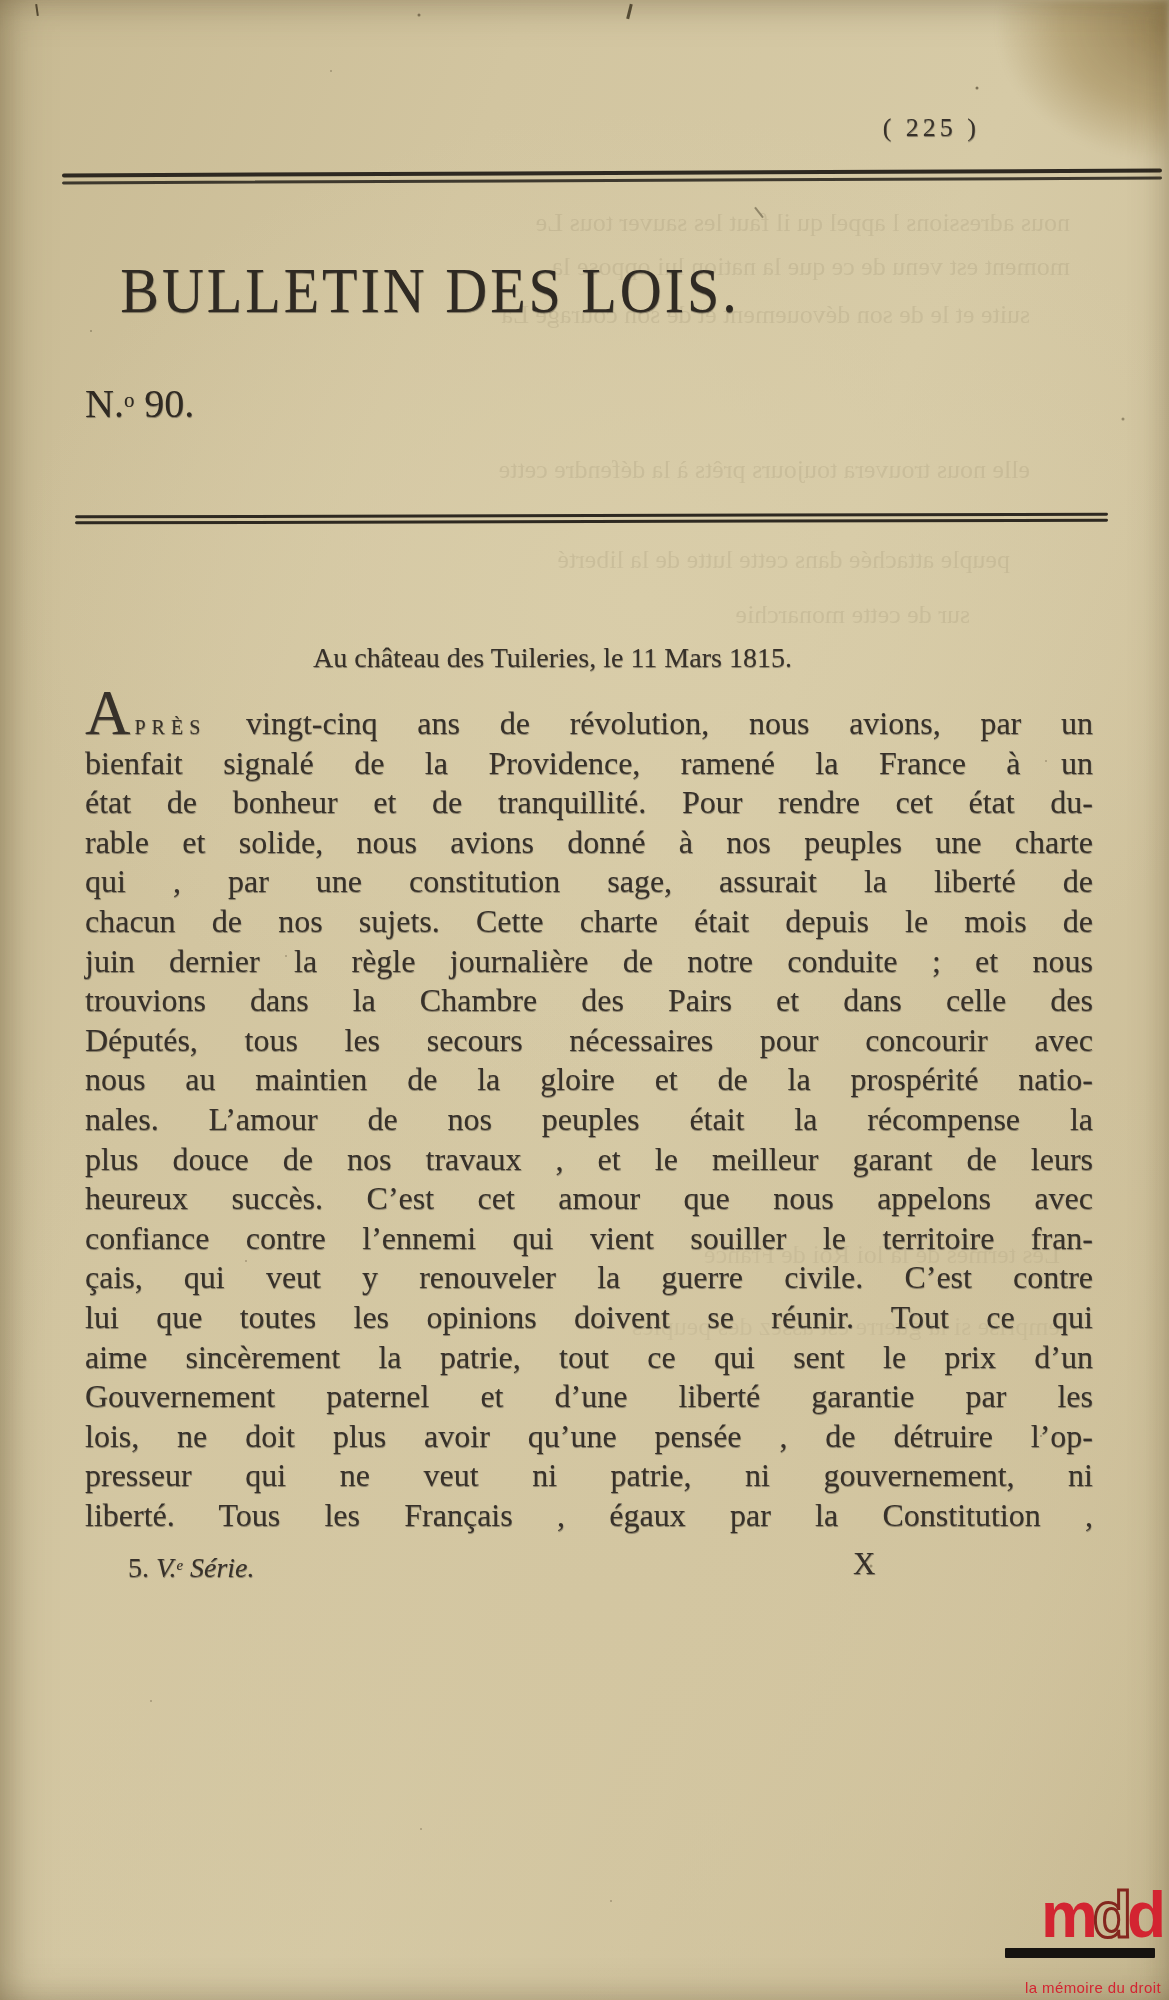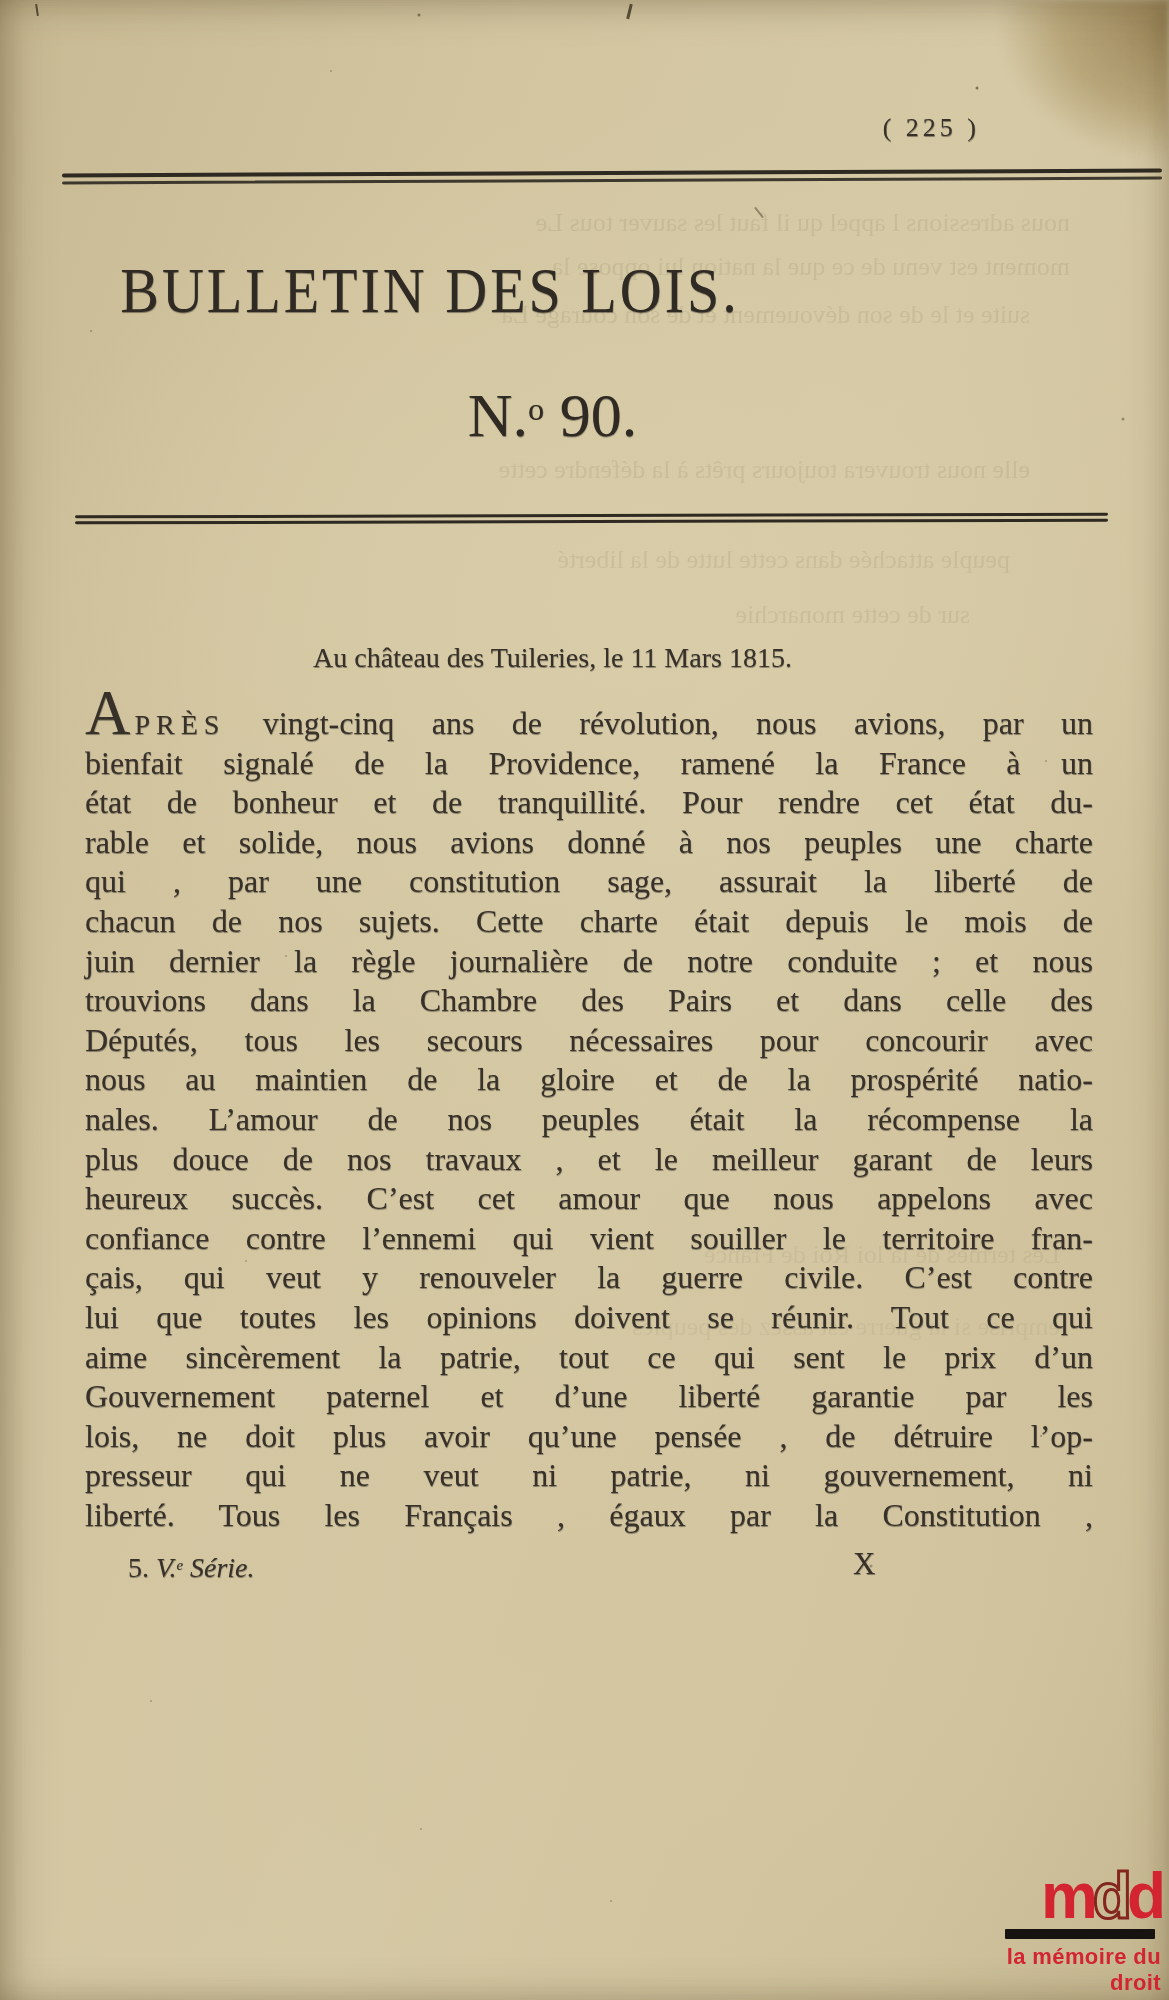--- a/index.html
+++ b/index.html
@@ -46,43 +46,43 @@
   .rule .rl{background:#2e2921;border-radius:2px;}
   .rule .a{height:4px;}
   .rule .gap{height:4px;}
   .rule .b{height:3px;opacity:.9;}
   .rule2{left:75px;top:514px;width:1033px;transform:rotate(-.15deg);}
   .rule2 .a{height:3px;}
   .rule2 .gap{height:3px;}
 
   .masthead{left:75px;top:254px;width:710px;text-align:center;
     font-size:58px;letter-spacing:3px;color:#2f2a23;transform:scaleY(1.1);transform-origin:top center;}
-  .issue{left:85px;top:380px;width:935px;text-align:center;font-size:62px;color:#2f2a23;}
+  .issue{left:85px;top:380px;width:935px;text-align:left;font-size:40px;color:#2f2a23;}
   .sup{font-size:.52em;vertical-align:.5em;}
 
   .art-heading{left:85px;top:562px;width:935px;text-align:center;font-size:30px;}
   .art-title{font-style:italic;letter-spacing:3px;padding-left:14px;}
   .dateline{left:85px;top:642px;width:935px;text-align:center;font-size:28px;}
 
   .bodytext{left:85px;top:704px;width:1008px;font-size:32px;line-height:39.6px;}
   .line{text-align:justify;text-align-last:justify;height:39.6px;white-space:normal;}
   .dropA{font-size:63px;line-height:0;}
-  .leadcaps{font-size:28px;letter-spacing:6px;padding-left:4px;}
+  .leadcaps{font-size:20px;letter-spacing:6px;padding-left:4px;}
 
   .footer-left{left:128px;top:1552px;font-size:28px;}
   .footer-left .it{font-style:italic;}
   .catchword{left:853px;top:1546px;font-size:31px;}
 
   .logo{right:8px;bottom:4px;position:absolute;z-index:5;width:156px;
     font-family:"Liberation Sans", sans-serif;text-align:right;}
   .logo .word{font-weight:bold;font-size:64px;line-height:.78;letter-spacing:-5px;}
   .logo .solid{color:#d32431;}
   .logo .outline{color:transparent;-webkit-text-stroke:3px #84261e;}
   .logo .bar{width:150px;height:10px;margin-top:7px;border-radius:1px;}
-  .logo .tagline{font-weight:bold;font-size:22px;letter-spacing:.4px;margin-top:5px;color:#d32431;}
+  .logo .tagline{font-weight:normal;font-size:15px;letter-spacing:.4px;margin-top:21px;color:#d32431;}
 </style>
 </head>
 <body>
 
 <div class="page">
 
   <div class="stain-tr"></div>
   <div class="specks"></div>
   <div class="tick t1"></div>
   <div class="tick t2"></div>

